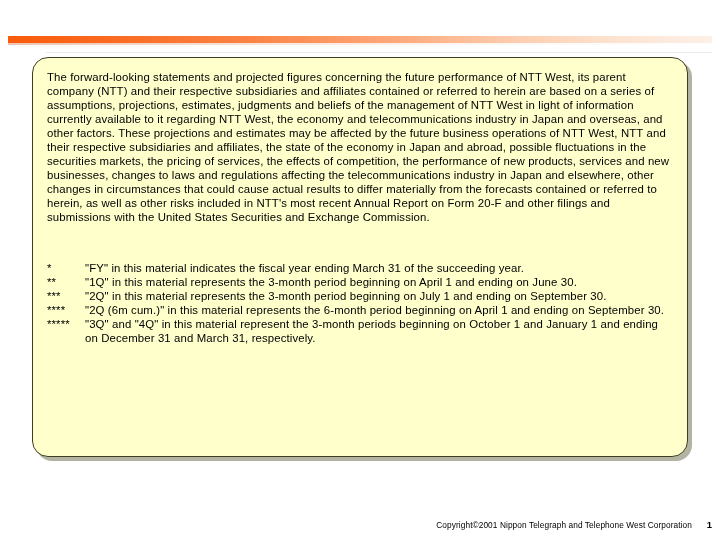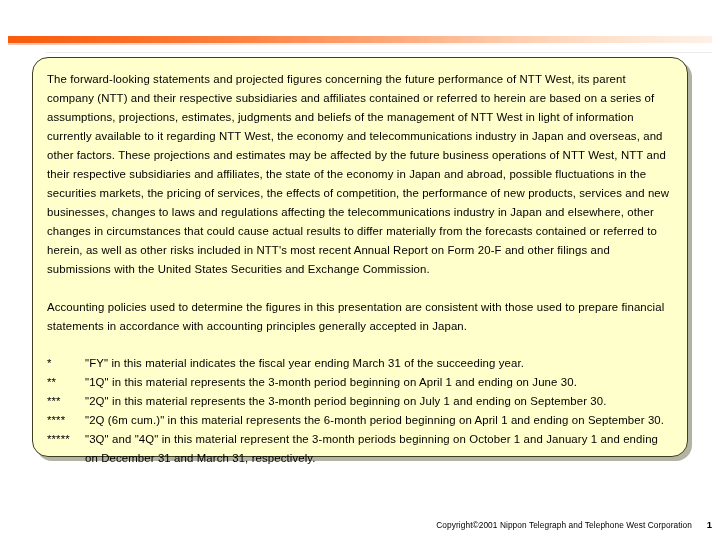--- a/index.html
+++ b/index.html
@@ -67,21 +67,21 @@
     width: 656px;
     height: 400px;
     box-sizing: border-box;
     background: #ffffcc;
     border: 1px solid #3d3d22;
     border-radius: 16px;
     padding: 12px 14px 10px 14px;
   }
   .panel-inner {
     font-size: 11.4px;
-    line-height: 19px;
+    line-height: 14px;
     color: #000000;
     letter-spacing: 0.01em;
   }
   p.para {
     margin: 0;
     padding: 0;
   }
   .para-gap {
     height: 19px;
   }
@@ -136,21 +136,20 @@
 
   <div class="panel-shadow"></div>
 
   <div class="panel">
     <div class="panel-inner">
 
       <p class="para">The forward-looking statements and projected figures concerning the future performance of NTT West, its parent company (NTT) and their respective subsidiaries and affiliates contained or referred to herein are based on a series of assumptions, projections, estimates, judgments and beliefs of the management of NTT West in light of information currently available to it regarding NTT West, the economy and telecommunications industry in Japan and overseas, and other factors.  These projections and estimates may be affected by the future business operations of NTT West, NTT and their respective subsidiaries and affiliates, the state of the economy in Japan and abroad, possible fluctuations in the securities markets, the pricing of services, the effects of competition, the performance of new products, services and new businesses, changes to laws and regulations affecting the telecommunications industry in Japan and elsewhere, other changes in circumstances that could cause actual results to differ materially from the forecasts contained or referred to herein, as well as other risks included in NTT's most recent Annual Report on Form 20-F and other filings and submissions with the United States Securities and Exchange Commission.</p>
 
       <div class="para-gap"></div>
 
-      <p class="para">Accounting policies used to determine the figures in this presentation are consistent with those used to prepare financial statements in accordance with accounting principles generally accepted in Japan.</p>
 
       <div class="notes-gap"></div>
 
       <div class="note-row">
         <span class="note-mark">*</span>
         <span class="note-text">"FY" in this material indicates the fiscal year ending March 31 of the succeeding year.</span>
       </div>
 
       <div class="note-row">
         <span class="note-mark">**</span>

